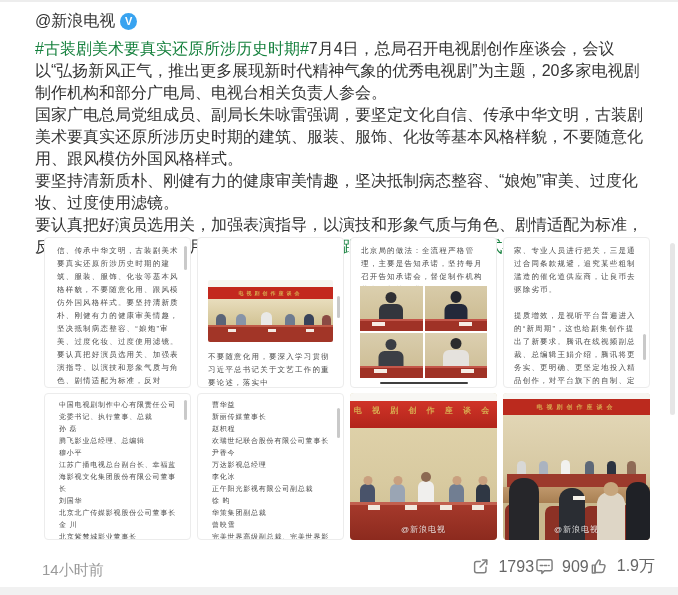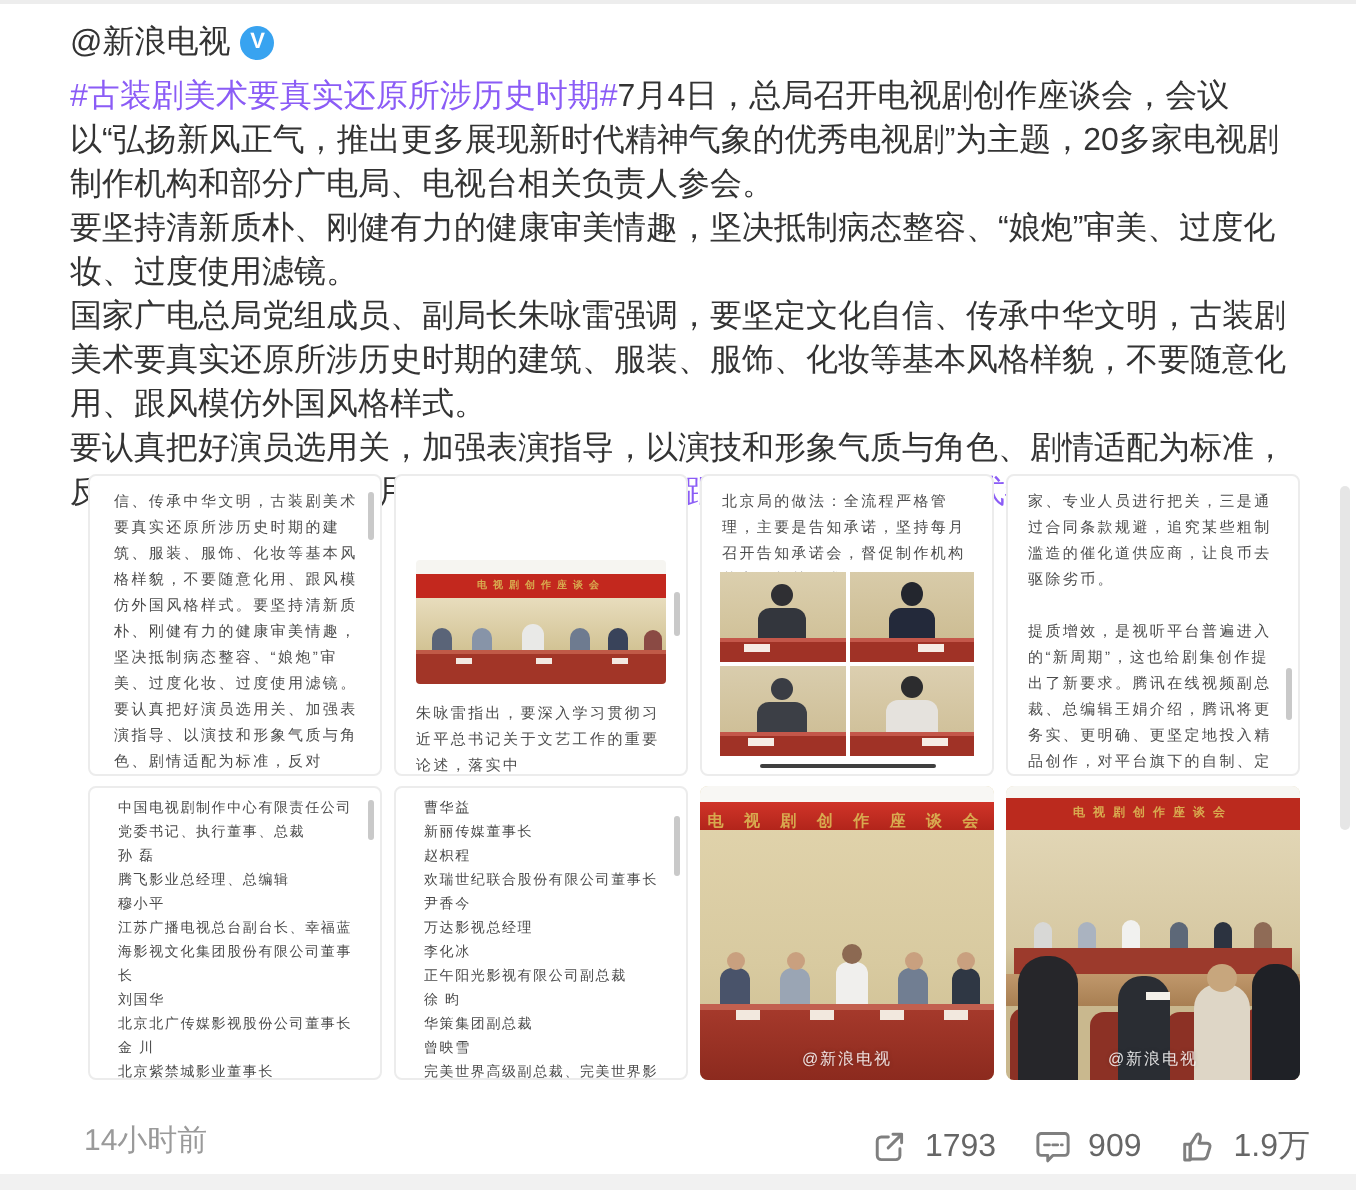--- a/index.html
+++ b/index.html
@@ -11,21 +11,21 @@
 
   
   .hdr{position:absolute;top:11px;left:35px;display:flex;align-items:center;gap:5px;}
   .uname{font-size:16px;color:#333;text-decoration:none;}
   .vbadge{width:17px;height:17px;border-radius:50%;background:#38a3f0;color:#fff;font-size:11px;
           font-weight:bold;display:flex;align-items:center;justify-content:center;line-height:1;}
 
   
   .ptext{position:absolute;top:38px;left:35px;width:614px;font-size:16px;line-height:22px;color:#333;}
   .ptext p{margin:0;}
-  .tag{color:#8b5cf6;text-decoration:none;cursor:pointer;}
+  .tag{color:#15803d;text-decoration:none;cursor:pointer;}
 
   
   .grid{position:absolute;left:44px;top:237px;display:grid;grid-template-columns:repeat(4,147px);
         grid-template-rows:151px 147px;column-gap:6px;row-gap:5px;}
   .gimg{position:relative;border-radius:4px;overflow:hidden;background:#fff;cursor:pointer;}
   .timg{border:1px solid #ececec;box-sizing:border-box;}
   .tinytext{font-size:7.5px;line-height:13px;letter-spacing:1.2px;color:#4d4d4d;filter:blur(.3px);}
   .prelist{white-space:pre-line;}
   .namelist{font-size:7px;line-height:12px;letter-spacing:.8px;color:#4a4a4a;white-space:pre-line;filter:blur(.3px);}
   .sthumb{position:absolute;width:3px;background:#c9c9c9;border-radius:2px;right:3px;}
@@ -33,40 +33,40 @@
   
   .abs{position:absolute;}
   .ban{color:#d8a94f;text-align:center;font-weight:bold;overflow:hidden;white-space:nowrap;}
   .wm{position:absolute;bottom:5px;left:0;right:0;text-align:center;font-size:8px;
       color:rgba(255,255,255,.85);letter-spacing:1px;text-shadow:0 0 2px rgba(0,0,0,.25);}
   .person{position:absolute;border-radius:6px 6px 0 0;}
   .head{position:absolute;left:50%;transform:translateX(-50%);border-radius:50%;}
 
   
   .ts{position:absolute;left:42px;top:561px;font-size:15px;color:#9a9a9a;}
-  .actions{position:absolute;right:23px;top:556px;display:flex;align-items:flex-end;gap:18px;height:28px;}
+  .actions{position:absolute;right:23px;top:556px;display:flex;align-items:flex-start;height:28px;}
   .abtn{display:flex;align-items:center;gap:7px;cursor:pointer;background:none;border:none;padding:0;}
   .acount{font-size:16px;color:#666;}
   .aicon{display:block;}
 </style>
 </head>
 <body>
 
 <div id="stage">
   <div class="topline"></div>
 
   <div class="hdr">
     <a class="uname">@新浪电视</a>
     <span class="vbadge">V</span>
   </div>
 
   <div class="ptext">
     <p><a class="tag">#古装剧美术要真实还原所涉历史时期#</a><span>7月4日，总局召开电视剧创作座谈会，会议以“弘扬新风正气，推出更多展现新时代精神气象的优秀电视剧”为主题，20多家电视剧制作机构和部分广电局、电视台相关负责人参会。</span></p>
+    <p>国家广电总局党组成员、副局长朱咏雷强调，要坚定文化自信、传承中华文明，古装剧美术要真实还原所涉历史时期的建筑、服装、服饰、化妆等基本风格样貌，不要随意化用、跟风模仿外国风格样式。</p>
     <p>要坚持清新质朴、刚健有力的健康审美情趣，坚决抵制病态整容、“娘炮”审美、过度化妆、过度使用滤镜。</p>
-    <p>国家广电总局党组成员、副局长朱咏雷强调，要坚定文化自信、传承中华文明，古装剧美术要真实还原所涉历史时期的建筑、服装、服饰、化妆等基本风格样貌，不要随意化用、跟风模仿外国风格样式。</p>
     <p><span>要认真把好演员选用关，加强表演指导，以演技和形象气质与角色、剧情适配为标准，反对以“流量”为标准选用演员。</span><a class="tag">#古装剧不得跟风模仿外国风格样式#</a> <a class="tag">收起</a></p>
   </div>
 
   <div class="grid">
 
     <div class="gimg timg">
       <div class="tinytext" style="padding:6px 10px 0 12px;">信、传承中华文明，古装剧美术要真实还原所涉历史时期的建筑、服装、服饰、化妆等基本风格样貌，不要随意化用、跟风模仿外国风格样式。要坚持清新质朴、刚健有力的健康审美情趣，坚决抵制病态整容、“娘炮”审美、过度化妆、过度使用滤镜。要认真把好演员选用关、加强表演指导、以演技和形象气质与角色、剧情适配为标准，反对以“流量”为标准选用演员。要坚决抵制收视造假行为，建设规范有序的电视剧收视数</div>
       <div class="sthumb" style="top:8px;height:24px;"></div>
     </div>
 
@@ -79,21 +79,21 @@
         <span class="person" style="left:28px;bottom:15px;width:10px;height:13px;background:#8794a8;"></span>
         <span class="person" style="left:53px;bottom:15px;width:11px;height:15px;background:#e9e9e7;"></span>
         <span class="person" style="left:77px;bottom:15px;width:10px;height:13px;background:#6e7b90;"></span>
         <span class="person" style="left:96px;bottom:15px;width:10px;height:13px;background:#39435a;"></span>
         <span class="person" style="left:114px;bottom:15px;width:9px;height:12px;background:#8a4a44;"></span>
         <div class="abs" style="left:0;right:0;bottom:0;height:17px;background:linear-gradient(180deg,#c05a47 0,#c05a47 2px,#a23527 2px);"></div>
         <span class="abs" style="left:20px;bottom:10px;width:8px;height:3px;background:#f3e9e2;"></span>
         <span class="abs" style="left:60px;bottom:10px;width:8px;height:3px;background:#f3e9e2;"></span>
         <span class="abs" style="left:98px;bottom:10px;width:8px;height:3px;background:#f3e9e2;"></span>
       </div>
-      <div class="tinytext abs" style="left:10px;right:10px;top:112px;">朱咏雷指出，要深入学习贯彻习近平总书记关于文艺工作的重要论述，落实中</div>
+      <div class="tinytext abs" style="left:10px;right:10px;top:112px;">不要随意化用，要深入学习贯彻习近平总书记关于文艺工作的重要论述，落实中</div>
       <div class="sthumb" style="top:58px;height:22px;"></div>
     </div>
 
     <div class="gimg timg">
       <div class="tinytext" style="padding:6px 10px 0 10px;">北京局的做法：全流程严格管理，主要是告知承诺，坚持每月召开告知承诺会，督促制作机构落实好相关要求。</div>
       <div class="abs" style="left:9px;right:9px;top:48px;height:92px;display:grid;grid-template-columns:1fr 1fr;grid-template-rows:1fr 1fr;gap:2px;background:#fff;">
         <div style="position:relative;background:linear-gradient(180deg,#dbcfae,#cdbd92);overflow:hidden;">
           <span class="head" style="top:6px;width:11px;height:11px;background:#2f2f33;"></span>
           <span class="person" style="left:50%;transform:translateX(-50%);bottom:11px;width:24px;height:16px;background:#33363d;"></span>
           <span class="abs" style="left:0;right:0;bottom:0;height:12px;background:linear-gradient(180deg,#c4574a 0,#c4574a 2px,#a03226 2px);"></span>
@@ -156,21 +156,21 @@
 华策集团副总裁
 曾映雪
 完美世界高级副总裁、完美世界影视负责人
 杨 铄</div>
       <div class="sthumb" style="top:14px;height:30px;"></div>
     </div>
 
     <div class="gimg">
       <div class="abs" style="inset:0;background:linear-gradient(180deg,#e2d5ae 0,#d8caa0 60%,#cdbd90 100%);"></div>
       <div class="abs" style="left:0;right:0;top:0;height:8px;background:#f8f7f4;"></div>
-      <div class="abs ban" style="left:0;right:0;top:8px;height:14px;line-height:20px;background:linear-gradient(180deg,#d03428,#b2251b);font-size:8px;letter-spacing:4px;">电 视 剧 创 作 座 谈 会</div>
+      <div class="abs ban" style="left:0;right:0;top:8px;height:27px;line-height:20px;background:linear-gradient(180deg,#d03428,#b2251b);font-size:8px;letter-spacing:4px;">电 视 剧 创 作 座 谈 会</div>
       <div class="person" style="left:10px;bottom:36px;width:15px;height:20px;background:#49536a;">
           <span class="head" style="top:-8px;width:9px;height:9px;background:#c9a07f;"></span>
         </div>
       <div class="person" style="left:40px;bottom:36px;width:15px;height:20px;background:#9aa5b4;">
           <span class="head" style="top:-8px;width:9px;height:9px;background:#c9a07f;"></span>
         </div>
       <div class="person" style="left:68px;bottom:36px;width:16px;height:23px;background:#f0efed;">
           <span class="head" style="top:-9px;width:10px;height:10px;background:#8c6952;"></span>
         </div>
       <div class="person" style="left:99px;bottom:36px;width:15px;height:20px;background:#717e92;">

